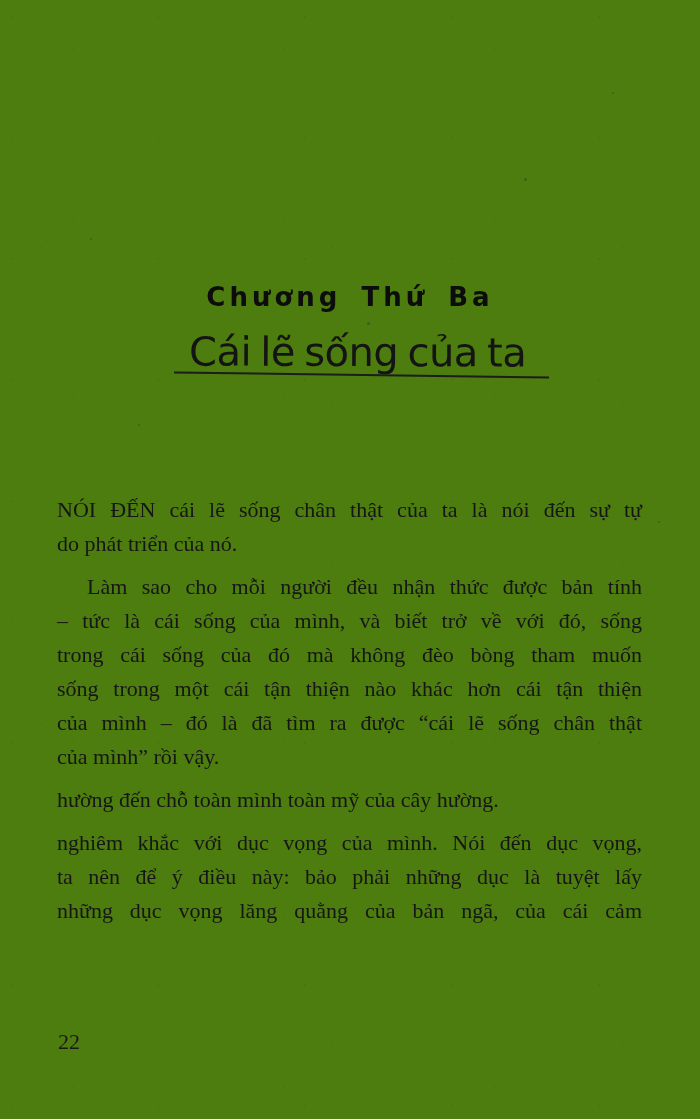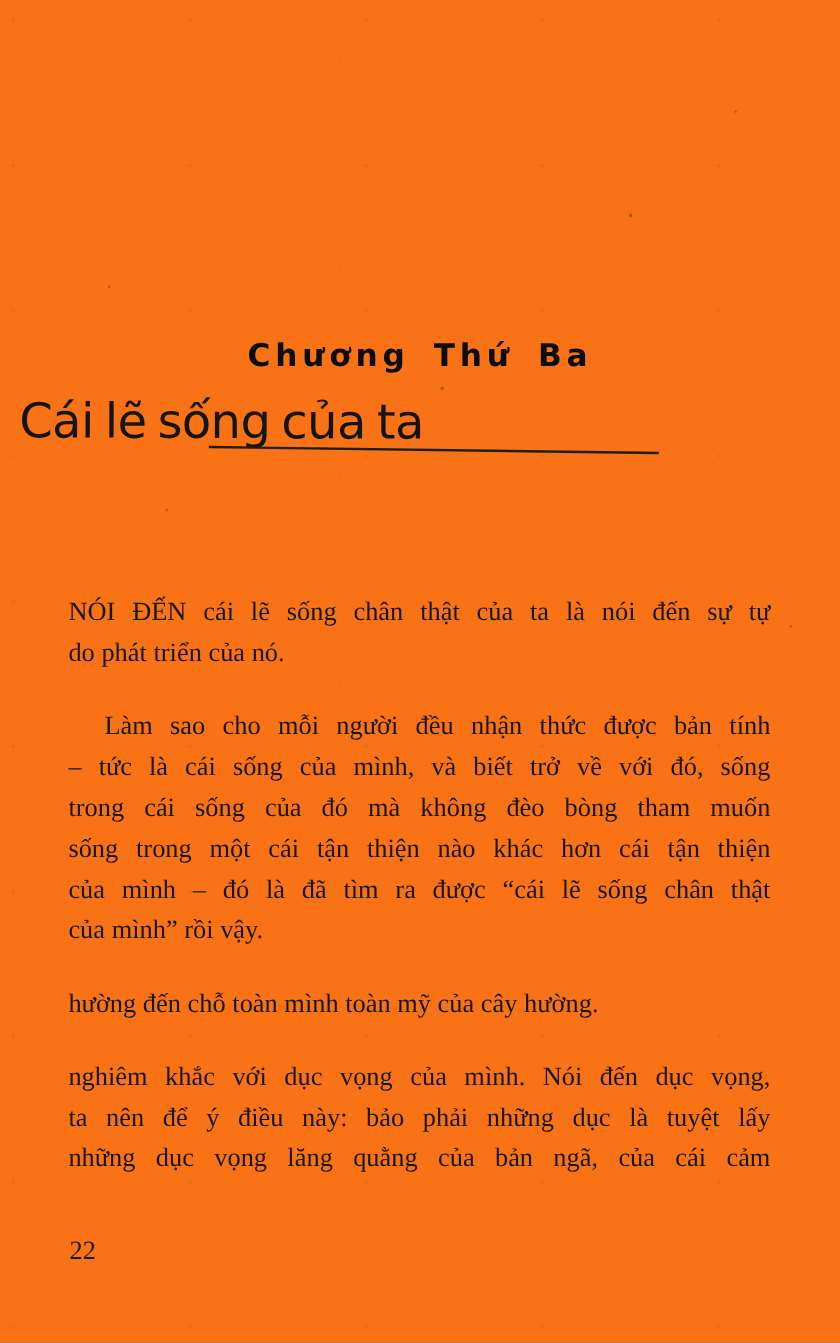--- a/index.html
+++ b/index.html
@@ -1,21 +1,21 @@
 <!DOCTYPE html>
 <html><head>
 <meta charset="utf-8">
 <style>
   html, body { margin: 0; padding: 0; background: #888; }
   .page {
     position: relative;
     width: 700px;
     height: 1119px;
     margin: 0 auto;
-    background-color: #f97316;
+    background-color: #4d7c0f;
     overflow: hidden;
     font-family: "Liberation Serif", "DejaVu Serif", serif;
     color: #161616;
   }
   
   .page::before {
     content: "";
     position: absolute;
     inset: 0;
     pointer-events: none;
@@ -44,20 +44,21 @@
     letter-spacing: 4px;
     word-spacing: 7px;
     color: #0c0c0c;
   }
   .title-wrap {
     position: absolute;
     top: 329px;
     left: 16px;
     right: 0;
     height: 70px;
+    text-align: center;
     text-decoration: underline;
   }
   .chapter-title {
     margin: 0;
     display: inline-block;
     font-family: "DejaVu Sans", "Liberation Sans", sans-serif;
     font-weight: 500;
     font-size: 40px;
     line-height: 46px;
     letter-spacing: -0.5px;
@@ -77,21 +78,21 @@
   .body-text {
     position: absolute;
     left: 57px;
     top: 493px;
     width: 585px;
     font-size: 22px;
     line-height: 34px;
     font-family: Liberation Serif, serif;
   }
   .para { margin: 0; }
-  .para + .para { margin-top: 27px; }
+  .para + .para { margin-top: 9px; }
   .line {
     display: block;
     text-align: justify;
     text-align-last: justify;
   }
   .line.lastline { text-align-last: left; }
   .line.ind { text-indent: 30px; }
   .page-number {
     position: absolute;
     left: 58px;

